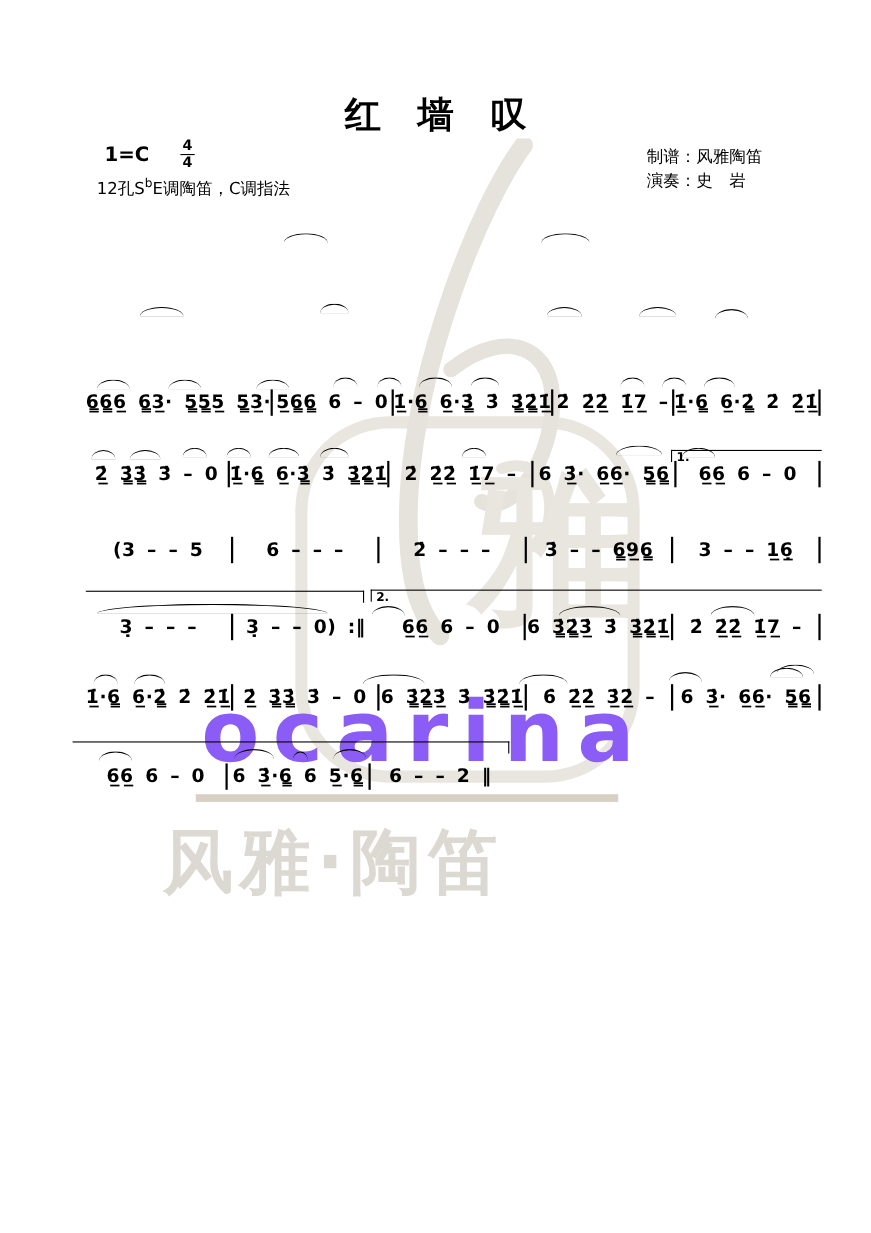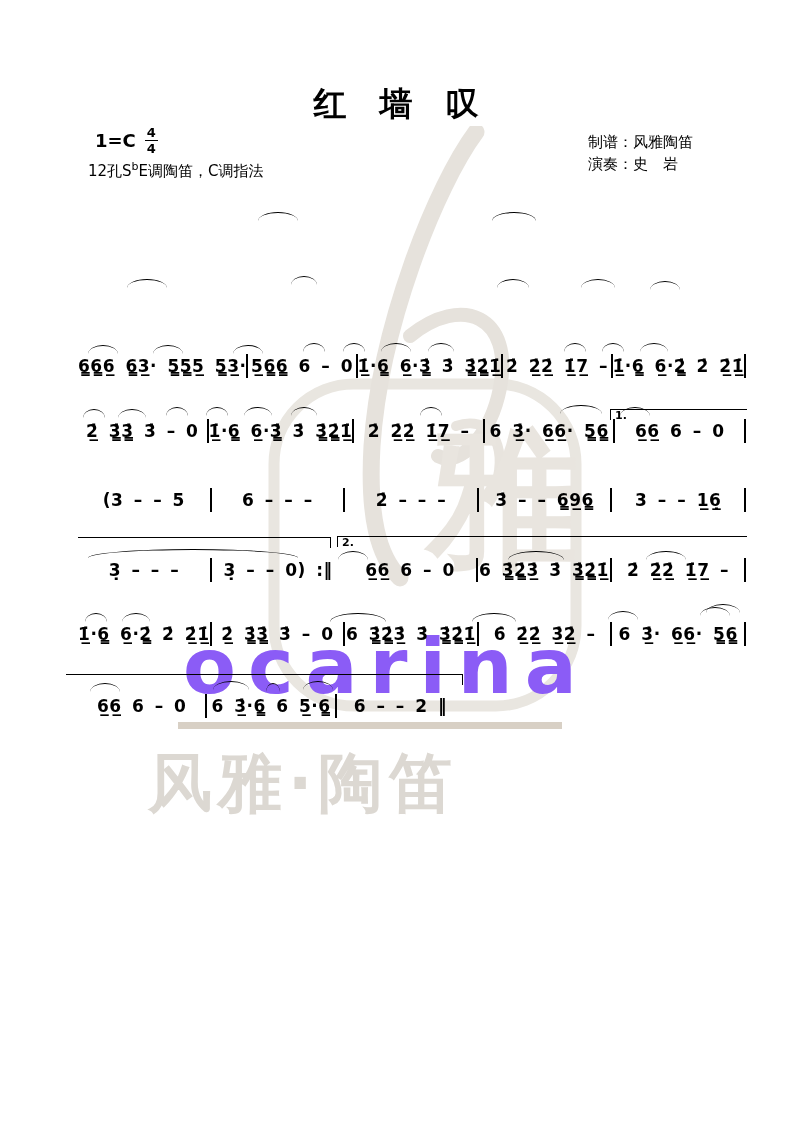--- a/index.html
+++ b/index.html
@@ -1,21 +1,21 @@
 <!DOCTYPE html>
 <html><head>
 <meta charset="utf-8">
 <style>
   html,body{margin:0;padding:0;background:#ffffff;}
   .page{position:relative;width:792px;height:1121px;background:#ffffff;overflow:hidden;
         font-family:"DejaVu Sans",sans-serif;color:#000;}
   
   .title{position:absolute;top:54px;left:0;width:100%;text-align:center;
          font-family:"Liberation Serif",serif;font-weight:bold;font-size:33px;z-index:3;margin-top:28px;}
-  .keyrow{position:absolute;left:95px;top:126px;display:flex;align-items:center;gap:9px;
+  .keyrow{position:absolute;left:95px;top:126px;display:flex;align-items:center;gap:28px;
           font-size:18px;font-weight:bold;z-index:3;}
   .frac{display:inline-flex;flex-direction:column;align-items:center;line-height:1;font-size:13px;font-weight:bold;}
   .frac .ftop{border-bottom:1.6px solid #000;padding:0 2px 1px;}
   .frac .fbot{padding-top:1px;}
   .subtitle{position:absolute;left:88px;top:160px;font-size:15px;z-index:3;}
   .subtitle sup{font-size:11px;}
   .credits{position:absolute;left:588px;top:131px;font-size:15px;line-height:22px;z-index:3;}
   
   .mline{position:absolute;left:78px;width:668px;display:flex;align-items:center;z-index:2;
          font-size:17px;font-weight:bold;letter-spacing:.5px;word-spacing:4px;white-space:nowrap;height:28px;}

